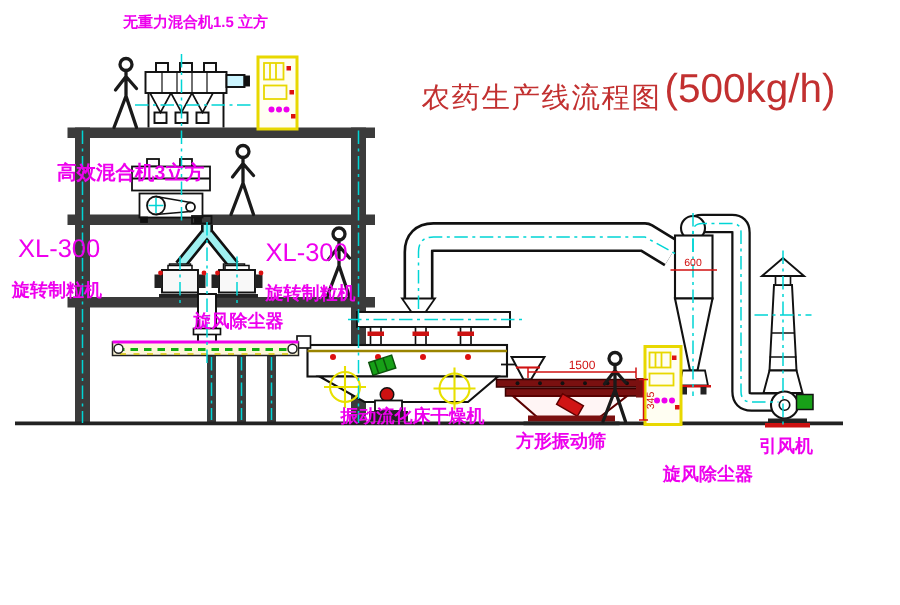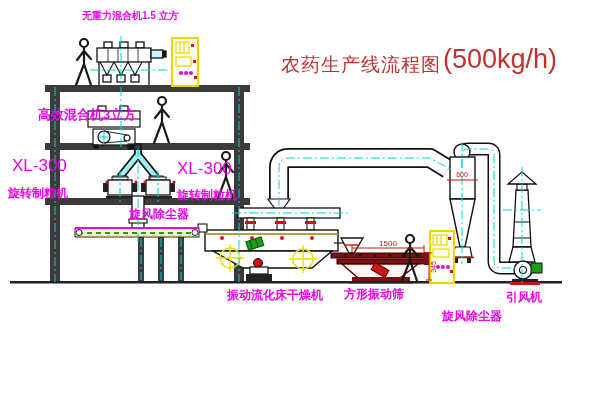--- a/index.html
+++ b/index.html
@@ -292,20 +292,20 @@
 <div class="lbl magenta sm" style="left:38px;top:108px;font-size:13px;">高效混合机3立方</div>
 
 <div class="lbl magenta model" style="left:12px;top:157px;">XL-300</div>
 <div class="lbl magenta sm" style="left:8px;top:187px;">旋转制粒机</div>
 
 <div class="lbl magenta model" style="left:177px;top:160px;">XL-300</div>
 <div class="lbl magenta sm" style="left:177px;top:189px;">旋转制粒机</div>
 
 <div class="lbl magenta sm" style="left:129px;top:208px;">旋风除尘器</div>
 
-<div class="lbl magenta sm" style="left:227px;top:289px;">振动流化床干燥机</div>
+<div class="lbl magenta sm" style="left:227px;top:271px;">振动流化床干燥机</div>
 
 <div class="lbl magenta sm" style="left:344px;top:288px;">方形振动筛</div>
 
 <div class="lbl magenta sm" style="left:442px;top:291px;margin-top:19px;">旋风除尘器</div>
 <div class="lbl magenta sm" style="left:506px;top:291px;">引风机</div>
 
 </div>
 
 </body></html>

